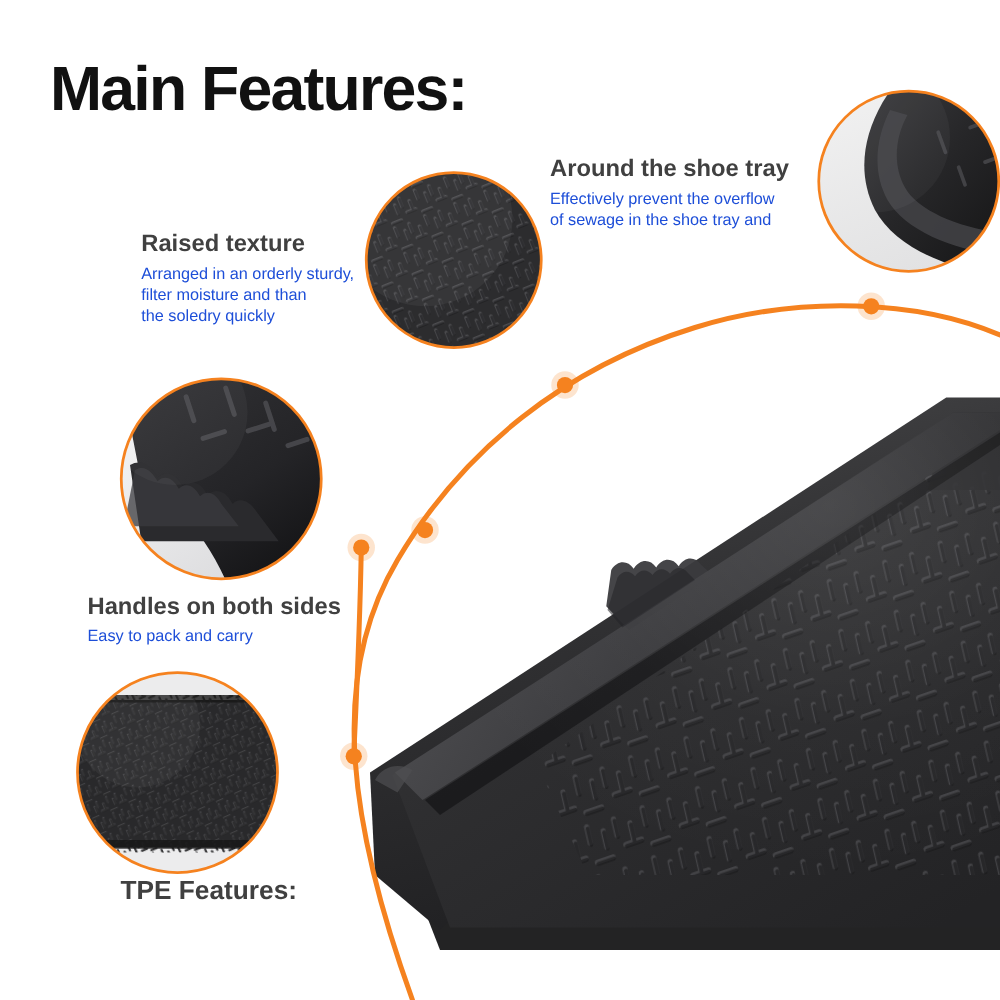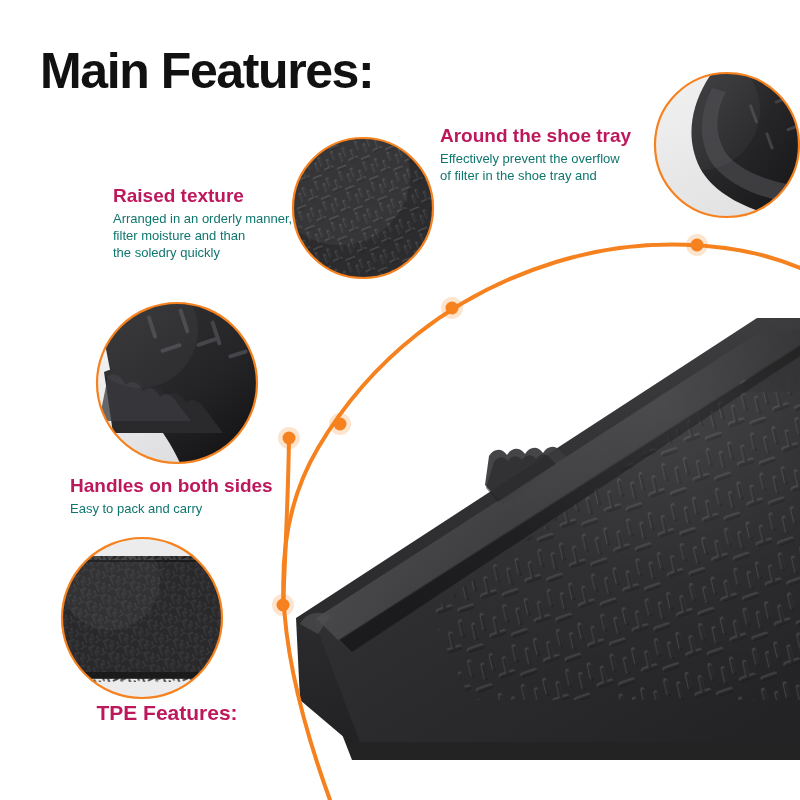--- a/index.html
+++ b/index.html
@@ -26,28 +26,28 @@
     font-size: 50px;
     font-weight: bold;
     letter-spacing: -1.4px;
     color: #111111;
     line-height: 1.05;
     white-space: nowrap;
   }
   
   .feature-block { position: absolute; }
   .feature-heading {
-    color: #be185d;
+    color: #404040;
     font-weight: bold;
     line-height: 1.15;
     margin: 0 0 4px 0;
     white-space: nowrap;
   }
   .feature-body {
-    color: #0f766e;
+    color: #1d4ed8;
     line-height: 1.3;
     margin: 0;
   }
   .feature-body div { white-space: nowrap; }
 
   #feat-shoe-tray { left: 440px; top: 112px; }
   #feat-shoe-tray .feature-heading { font-size: 19px; }
   #feat-shoe-tray .feature-body { font-size: 13px; }
 
   #feat-raised { left: 113px; top: 172px; }
@@ -365,28 +365,28 @@
   </svg>
 
   <div class="text-layer" style="position:absolute; left:0; top:0; width:800px; height:800px;">
 
     <div class="page-title">Main Features:</div>
 
     <div class="feature-block" id="feat-shoe-tray">
       <div class="feature-heading">Around the shoe tray</div>
       <div class="feature-body">
         <div>Effectively prevent the overflow</div>
-        <div>of filter in the shoe tray and</div>
+        <div>of sewage in the shoe tray and</div>
       </div>
     </div>
 
     <div class="feature-block" id="feat-raised">
       <div class="feature-heading">Raised texture</div>
       <div class="feature-body">
-        <div>Arranged in an orderly manner,</div>
+        <div>Arranged in an orderly sturdy,</div>
         <div>filter moisture and than</div>
         <div>the soledry quickly</div>
       </div>
     </div>
 
     <div class="feature-block" id="feat-handles">
       <div class="feature-heading">Handles on both sides</div>
       <div class="feature-body">
         <div>Easy to pack and carry</div>
       </div>

